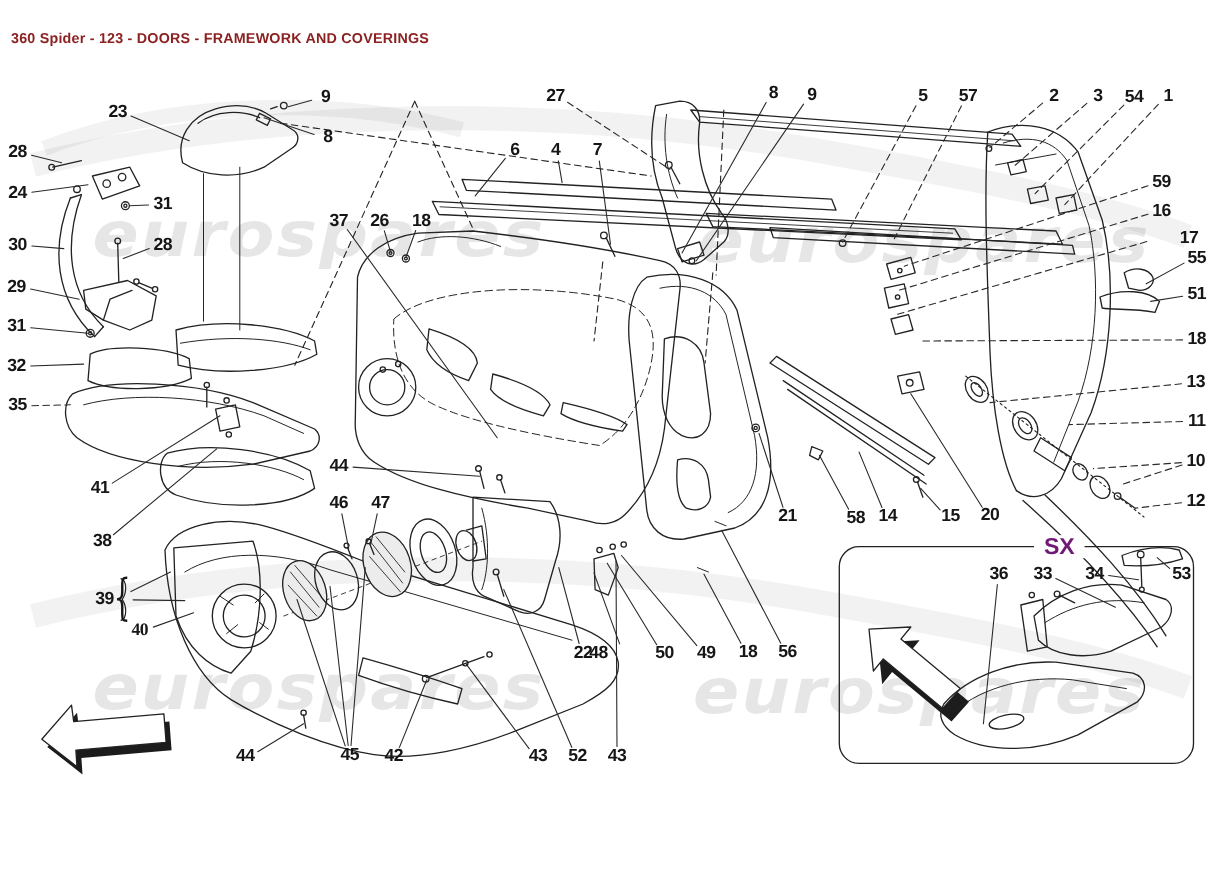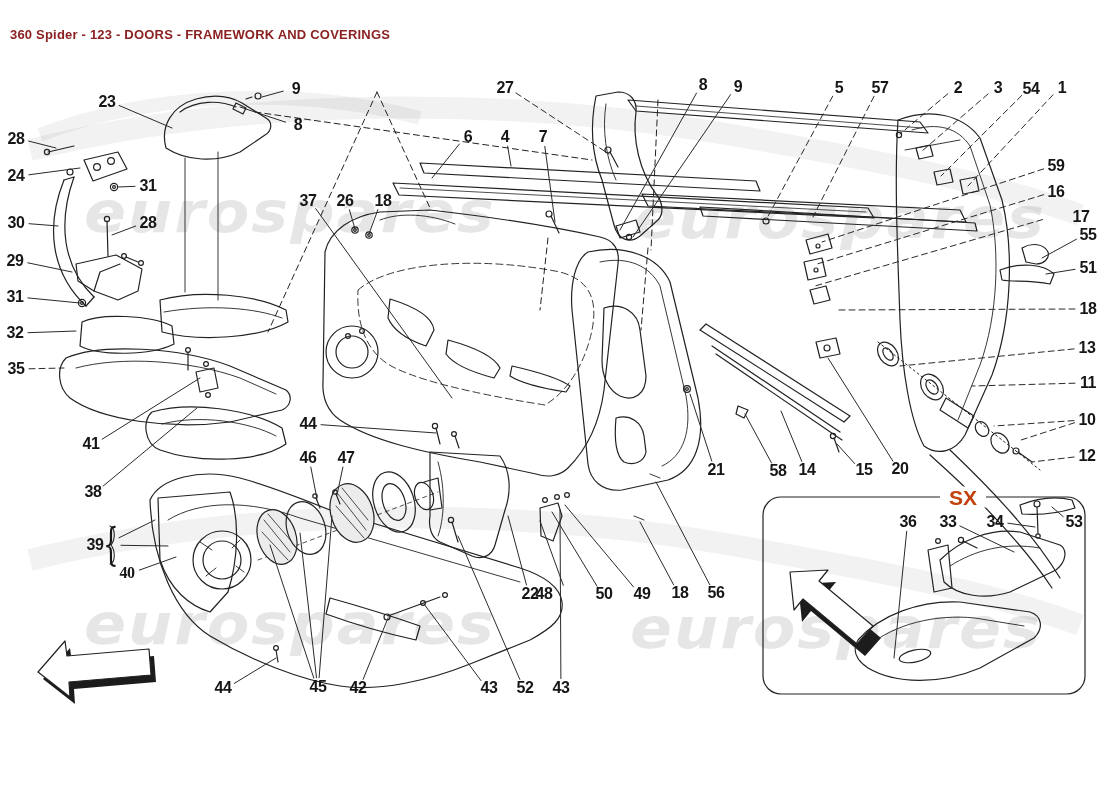--- a/index.html
+++ b/index.html
@@ -10,21 +10,21 @@
   .watermark{position:absolute;font-family:"DejaVu Sans",sans-serif;font-style:italic;
          font-weight:bold;font-size:62px;letter-spacing:2px;color:rgba(60,60,60,0.13);
          white-space:nowrap;z-index:1;transform:scaleY(.92);}
   #art{position:absolute;left:0;top:0;z-index:2;}
   .callout{position:absolute;transform:translate(-50%,-50%);font-size:16px;font-weight:bold;
          color:#161616;z-index:5;letter-spacing:-0.5px;line-height:1;}
   .callout-brace{position:absolute;transform:translate(-50%,-50%) scale(.8,1.5);
          font-family:"DejaVu Serif",serif;font-size:30px;font-weight:normal;
          color:#161616;z-index:5;line-height:1;}
   .sx-label{position:absolute;transform:translate(-50%,-50%);font-size:21px;font-weight:bold;
-         color:#c2410c;background:#fff;padding:0 9px;z-index:5;line-height:1;}
+         color:#701a75;background:#fff;padding:0 9px;z-index:5;line-height:1;}
 </style>
 </head>
 <body>
 
 <div id="stage">
   <div class="title" style="color: rgb(139, 33, 33);">360 Spider - 123 - DOORS - FRAMEWORK AND COVERINGS</div>
   <div id="watermarks">
       <div class="watermark" style="left: 84px; top: 176px;">eurospares</div>
       <div class="watermark" style="left: 634px; top: 182px;">eurospares</div>
       <div class="watermark" style="left: 84px; top: 588px;">eurospares</div>

